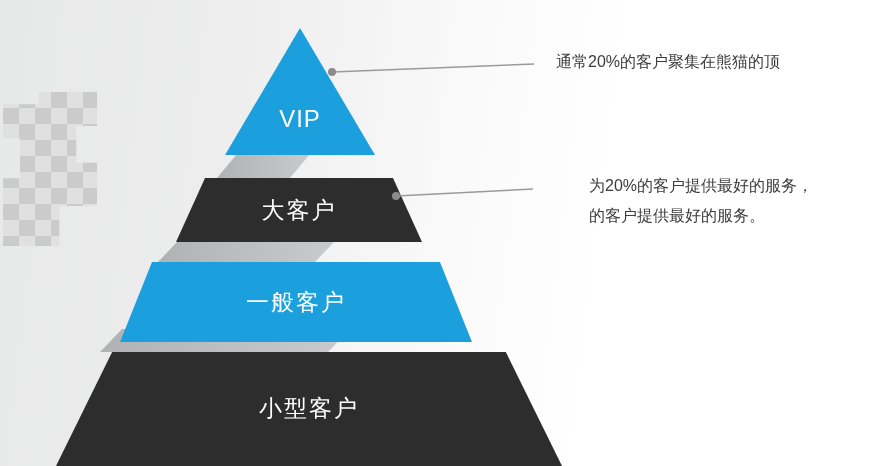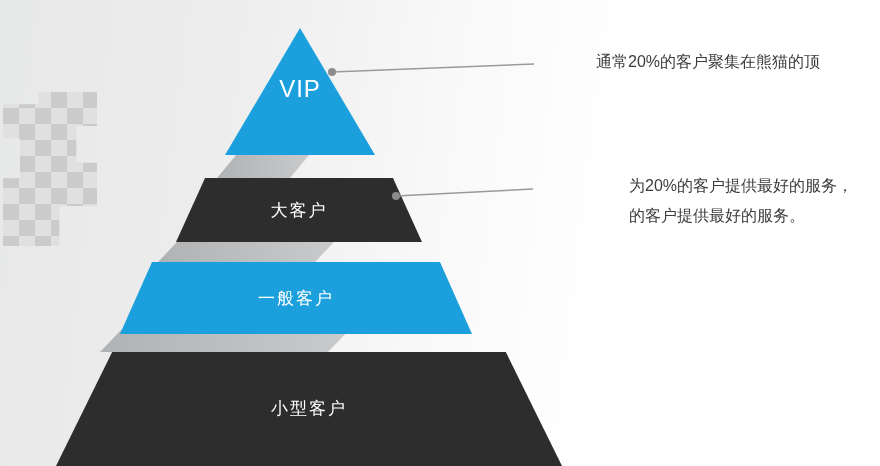--- a/index.html
+++ b/index.html
@@ -14,53 +14,53 @@
     background:
       linear-gradient(45deg,#c6c6c6 25%,transparent 25%,transparent 75%,#c6c6c6 75%) 0 0/32px 32px,
       linear-gradient(45deg,#c6c6c6 25%,#dedede 25%,#dedede 75%,#c6c6c6 75%) 16px 16px/32px 32px;
     clip-path:polygon(38% 0,100% 0,100% 22%,78% 22%,78% 46%,100% 46%,100% 74%,60% 74%,60% 100%,0 100%,0 56%,18% 56%,18% 30%,0 30%,0 8%,38% 8%);
   }
   
   .tier{
     position:absolute;display:flex;align-items:center;justify-content:center;
     color:#fff;box-sizing:border-box;
   }
-  .tier-label{font-size:17px;letter-spacing:2px;}
+  .tier-label{font-size:23px;letter-spacing:2px;}
   .tier-vip{
     left:225px;top:28px;width:150px;height:127px;background:#1B9FDD;
     clip-path:polygon(50% 0,100% 100%,0 100%);
-    align-items:center;padding-bottom:5px;
+    align-items:flex-end;padding-bottom:22px;
   }
   .tier-vip .tier-label{font-size:24px;letter-spacing:1px;}
   .tier-2{
     left:176px;top:178px;width:246px;height:64px;background:#2D2D2D;
     clip-path:polygon(11.8% 0,88.2% 0,100% 100%,0 100%);
   }
   .tier-3{
-    left:120px;top:262px;width:352px;height:72px;background:#1B9FDD;
+    left:120px;top:262px;width:352px;height:80px;background:#1B9FDD;
     clip-path:polygon(9.1% 0,90.9% 0,100% 100%,0 100%);
     justify-content:center;
   }
   .tier-4{
     left:56px;top:352px;width:506px;height:114px;background:#2D2D2D;
     clip-path:polygon(11.1% 0,88.9% 0,100% 100%,0 100%);
     padding-bottom:2px;
   }
   
   .fold{position:absolute;background:linear-gradient(90deg,#b0b2b4,#c8cacc);}
   .fold-1{left:217px;top:154px;width:93px;height:24px;clip-path:polygon(21.5% 0,100% 0,78.5% 100%,0 100%);}
   .fold-2{left:158px;top:241px;width:177px;height:21px;clip-path:polygon(11.3% 0,100% 0,88.7% 100%,0 100%);}
   .fold-3{left:100px;top:329px;width:250px;height:23px;clip-path:polygon(8.8% 0,100% 0,91.2% 100%,0 100%);}
   
   .connectors{position:absolute;left:0;top:0;width:880px;height:466px;}
   .connectors line{stroke:#9a9a9a;stroke-width:1.5;}
   .connectors circle{fill:#8c8c8c;}
   
   .callout{position:absolute;font-size:16px;line-height:30px;color:#3C3C3C;}
-  .callout span{display:block;margin-left:40px;}
+  .callout span{display:block;}
   .callout-1{left:556px;top:47px;width:266px;}
   .callout-2{left:589px;top:171px;width:276px;}
 </style>
 </head>
 <body>
 
 <div id="stage">
 
   <div class="watermark"></div>
 

